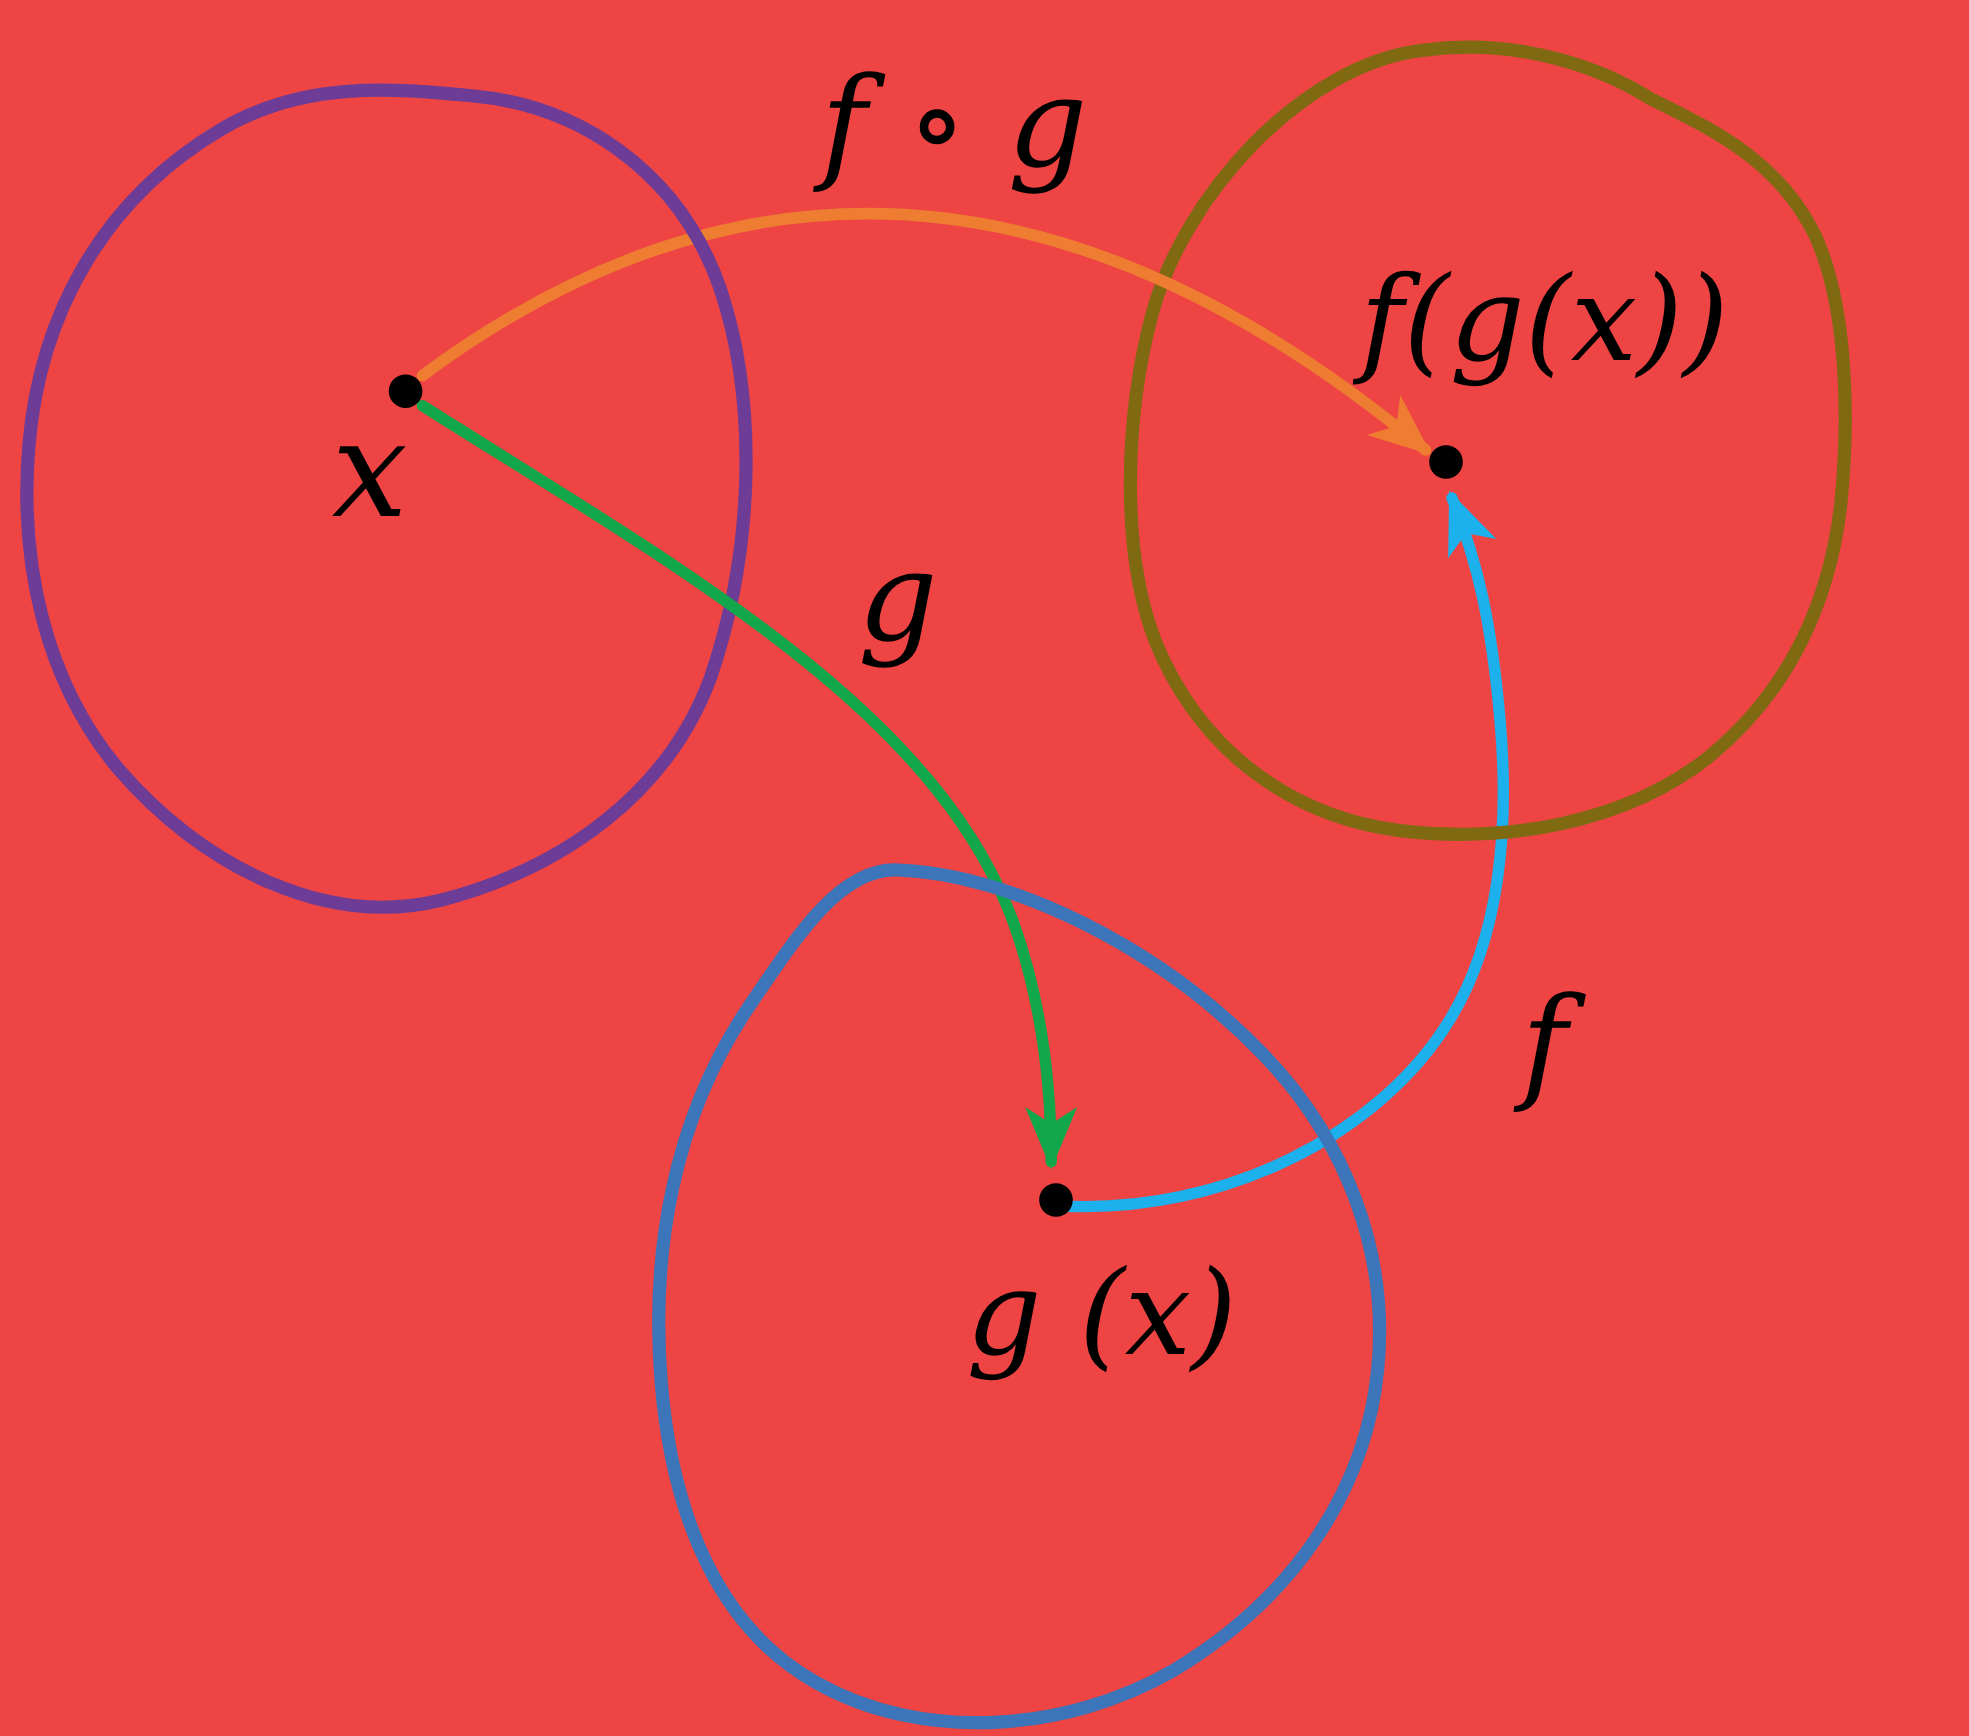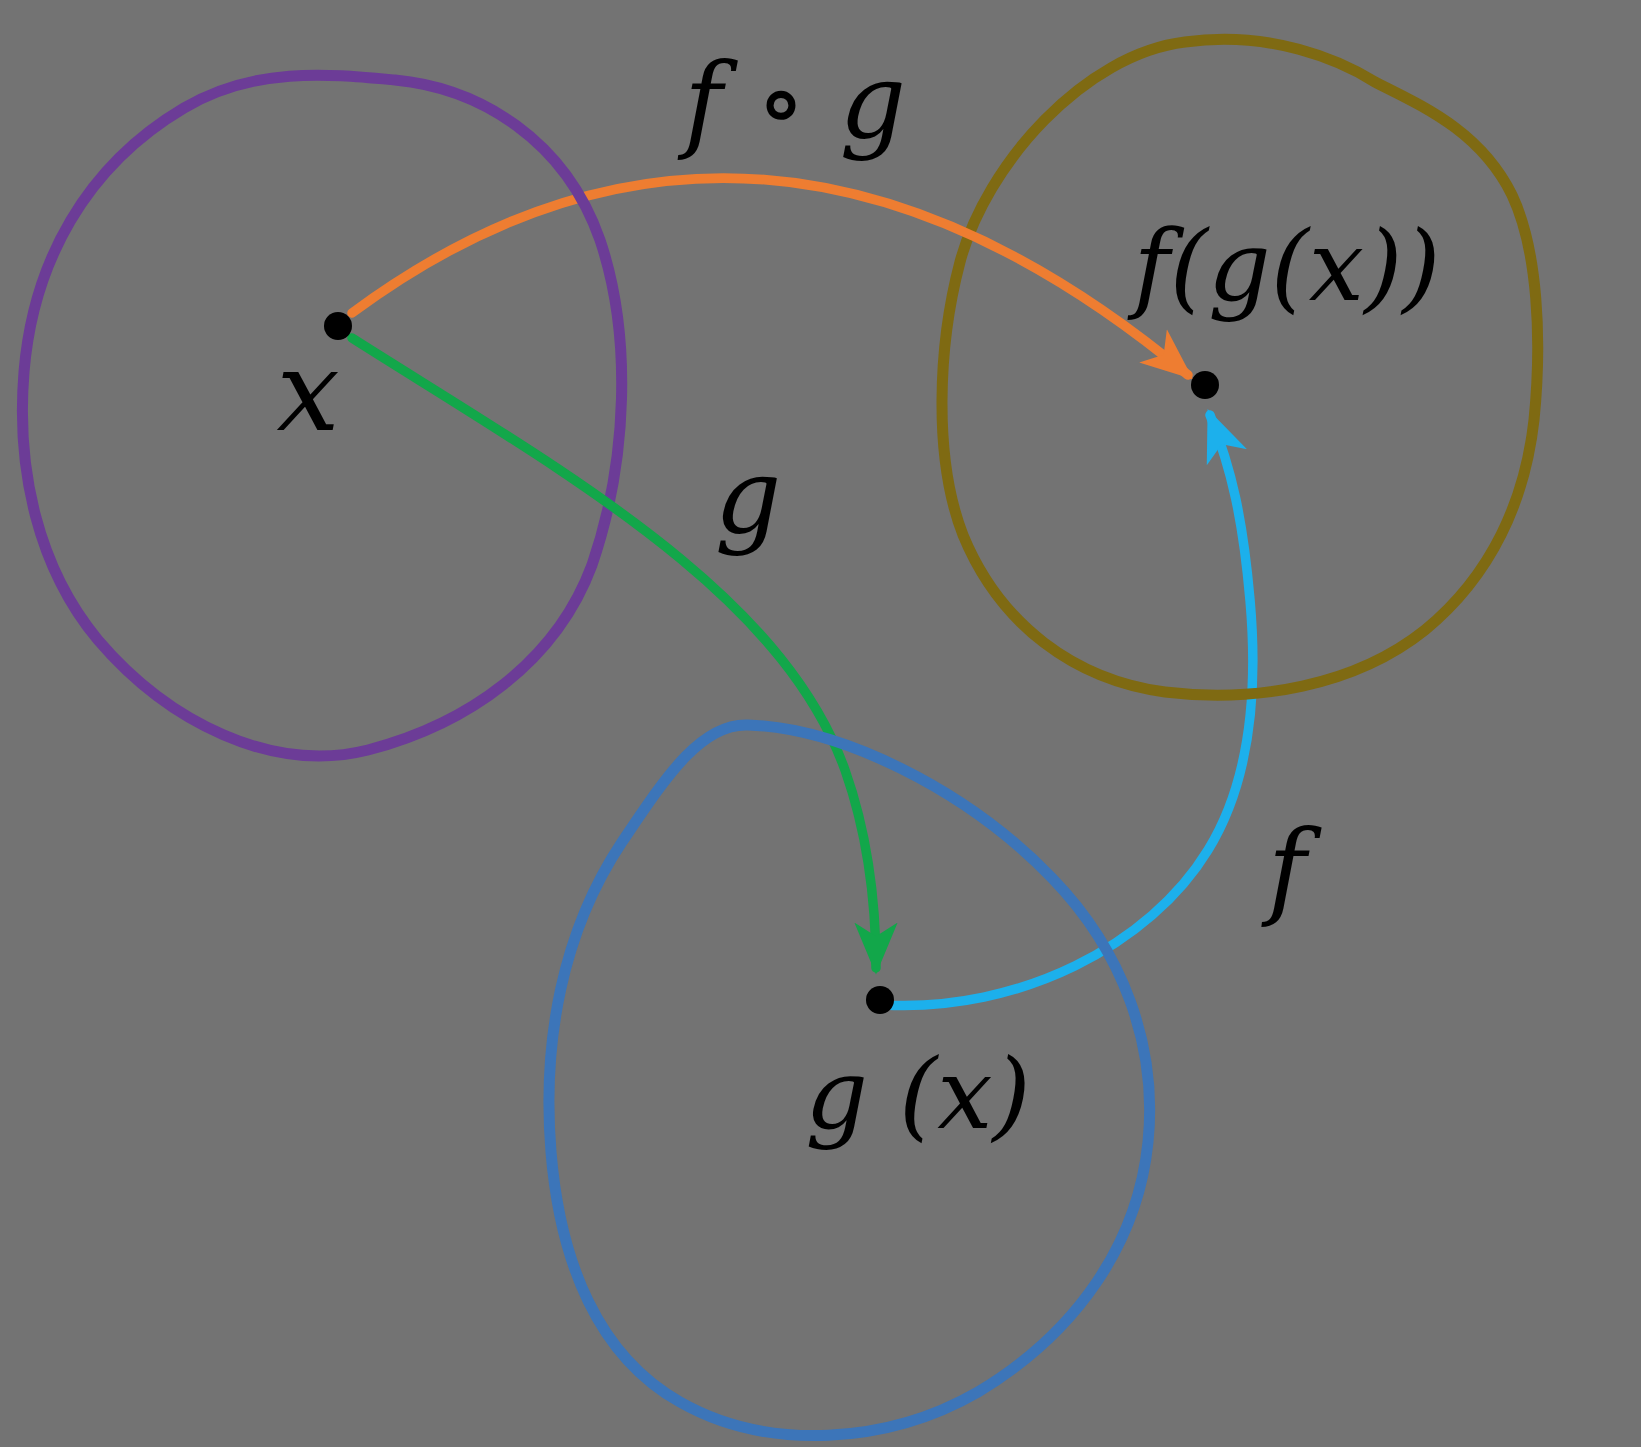--- a/index.html
+++ b/index.html
@@ -1,16 +1,16 @@
 <!DOCTYPE html>
 <html><head>
 <meta charset="utf-8">
 <style>
   html,body{margin:0;padding:0;background:#ffffff;}
-  .stage{width:1641px;height:1447px;position:relative;background:#737373;overflow:hidden;}
+  .stage{width:1641px;height:1447px;position:relative;background:#ef4444;overflow:hidden;}
   svg{display:block;}
   .set{fill:none;stroke-width:11;stroke-linejoin:round;stroke-linecap:round;}
   .arrow{fill:none;stroke-width:9.5;stroke-linecap:round;}
   .dot{stroke:none;}
   .lbl{font-family:"DejaVu Serif", serif;font-style:italic;fill:#000000;}
   .lbl-xl{font-size:112px;}
   .lbl-lg{font-size:104px;}
   .lbl-md{font-size:98px;}
 </style>
 </head>

